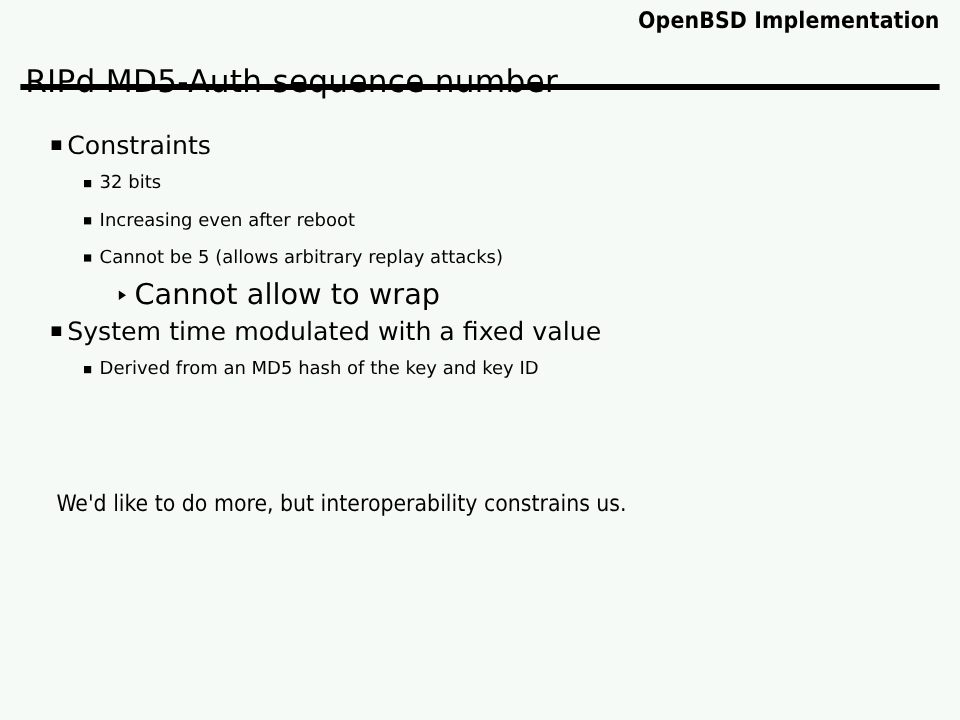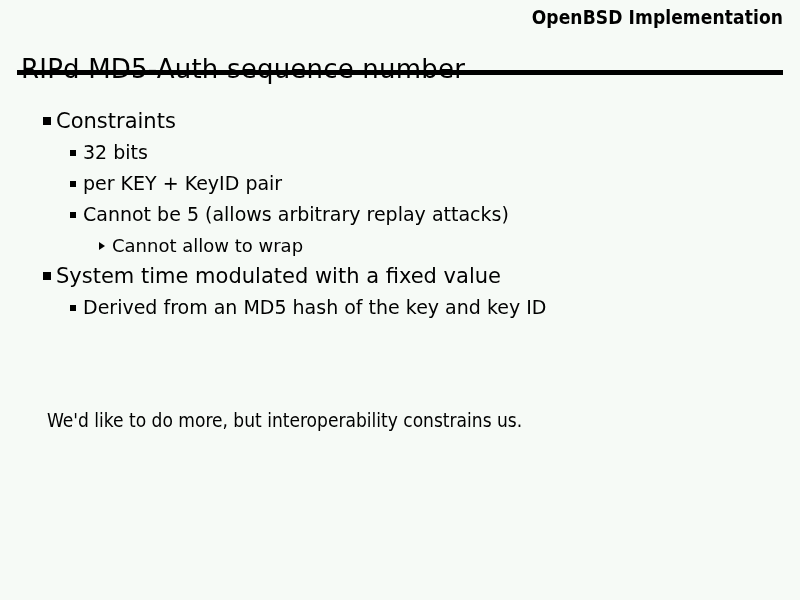--- a/index.html
+++ b/index.html
@@ -102,37 +102,37 @@
   .lvl2 .mark {
     left: 70px;
     width: 6px;
     height: 6px;
     top: 13px;
     line-height: 0;
     background: #000;
   }
   .lvl2 .txt {
     left: 83px;
-    font-size: 19px;
+    font-size: 15px;
   }
 
   
   .lvl3 .mark {
     left: 99px;
     top: 12px;
     width: 0;
     height: 0;
     line-height: 0;
     border-top: 4px solid transparent;
     border-bottom: 4px solid transparent;
     border-left: 6px solid #000;
   }
   .lvl3 .txt {
     left: 112px;
-    font-size: 18px;
+    font-size: 24px;
   }
 
   
   .closing {
     position: absolute;
     left: 21px;
     top: 390px;
     font-family: "DejaVu Sans Condensed", "Liberation Sans Narrow", "Liberation Sans", sans-serif;
     font-size: 19px;
     font-weight: 400;
@@ -158,25 +158,25 @@
     <div class="row lvl1">
       <span class="mark"></span>
       <span class="txt">Constraints</span>
     </div>
 
     <div class="row lvl2">
       <span class="mark"></span>
       <span class="txt">32 bits</span>
     </div>
 
-
-    <div class="row lvl2">
-      <span class="mark"></span>
-      <span class="txt">per KEY + KeyID pair</span>
-    </div>
+    <div class="row lvl2">
+      <span class="mark"></span>
+      <span class="txt">Increasing even after reboot</span>
+    </div>
+
 
     <div class="row lvl2">
       <span class="mark"></span>
       <span class="txt">Cannot be 5 (allows arbitrary replay attacks)</span>
     </div>
 
     <div class="row lvl3">
       <span class="mark"></span>
       <span class="txt">Cannot allow to wrap</span>
     </div>

